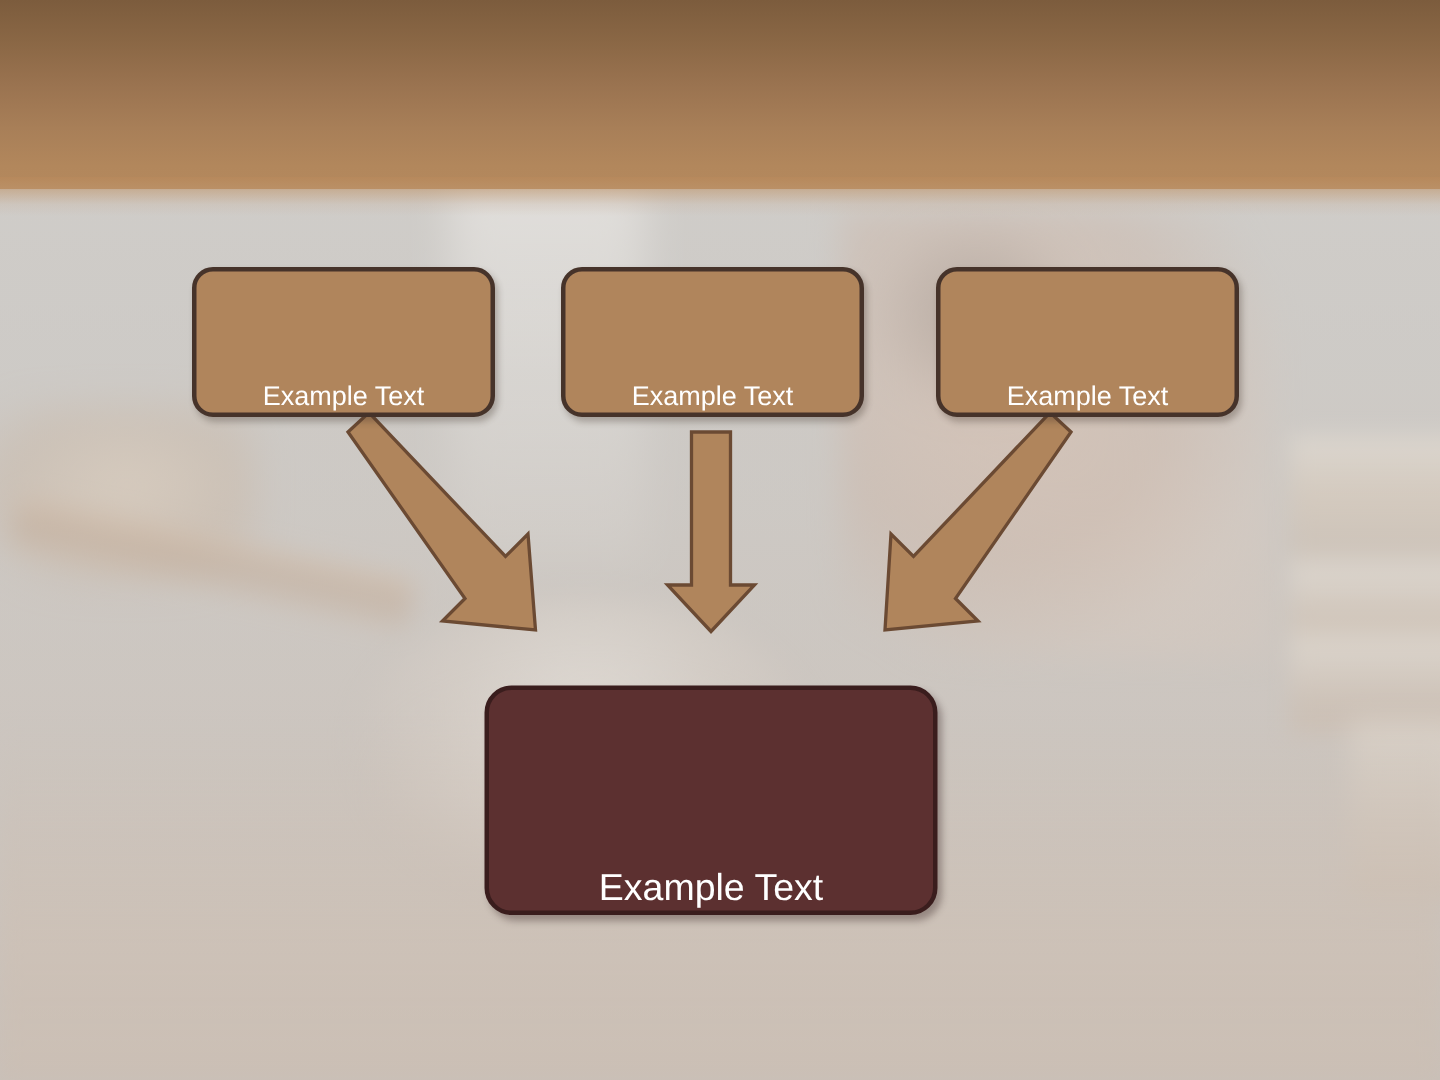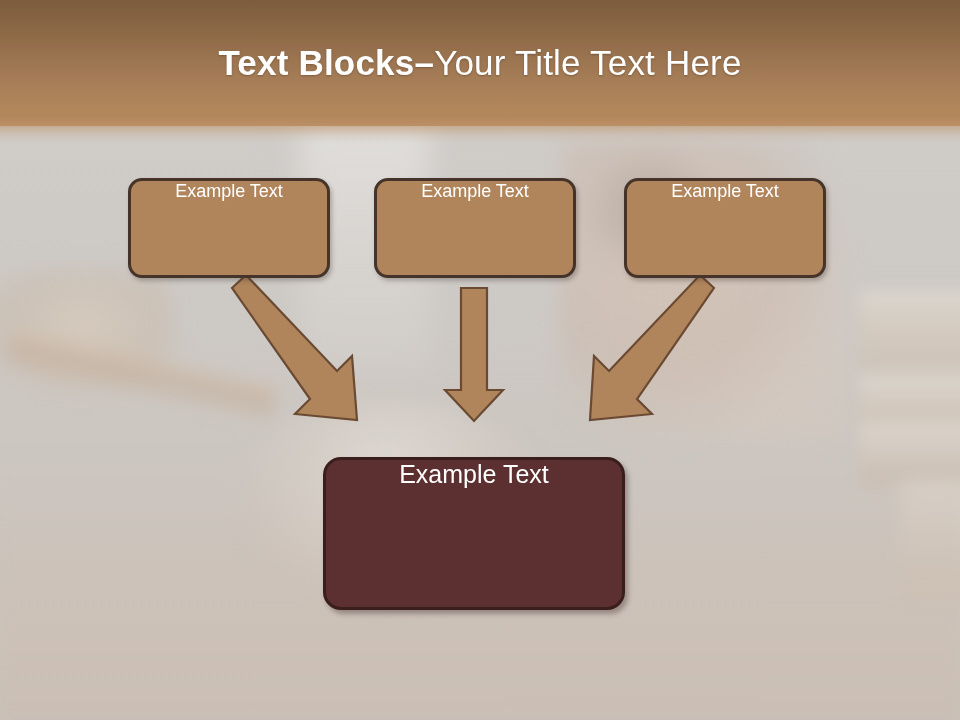--- a/index.html
+++ b/index.html
@@ -198,21 +198,21 @@
     text-shadow: 0 1px 2px rgba(60,40,22,.35);
   }
   .title .strong { font-weight: bold; }
   .title .light  { font-weight: normal; }
 
   
   .tbox {
     position: absolute;
     box-sizing: border-box;
     display: flex;
-    align-items: flex-start;
+    align-items: flex-end;
     justify-content: center;
     color: #ffffff;
     border-style: solid;
     text-align: center;
   }
   .top-box {
     width: 202px;
     height: 100px;
     top: 178px;
     background: #b0855c;
@@ -269,25 +269,20 @@
     <div class="bg-books"></div>
     <div class="bg-books2"></div>
     <div class="bg-disc"></div>
     <div class="bg-disc2"></div>
     <div class="bg-desk"></div>
     <div class="bg-haze"></div>
   </div>
 
   <div class="header"></div>
   <div class="header-fade"></div>
-  <div class="title">
-    <span class="strong">Text Blocks </span>
-      <span class="strong">– </span>
-      <span class="light">Your Title Text Here</span>
-  </div>
 
   <svg class="arrows" viewBox="0 0 960 720">
 
     <polygon class="arrow-shape" points="232,288 246,275 337,371 352,356 357,420 295,414 310,399"></polygon>
 
     <polygon class="arrow-shape" points="461,288 487,288 487,390 503,390 474,421 445,390 461,390"></polygon>
 
     <polygon class="arrow-shape" points="714,288 700,275 609,371 594,356 590,420 652,414 637,399"></polygon>
   </svg>
 

